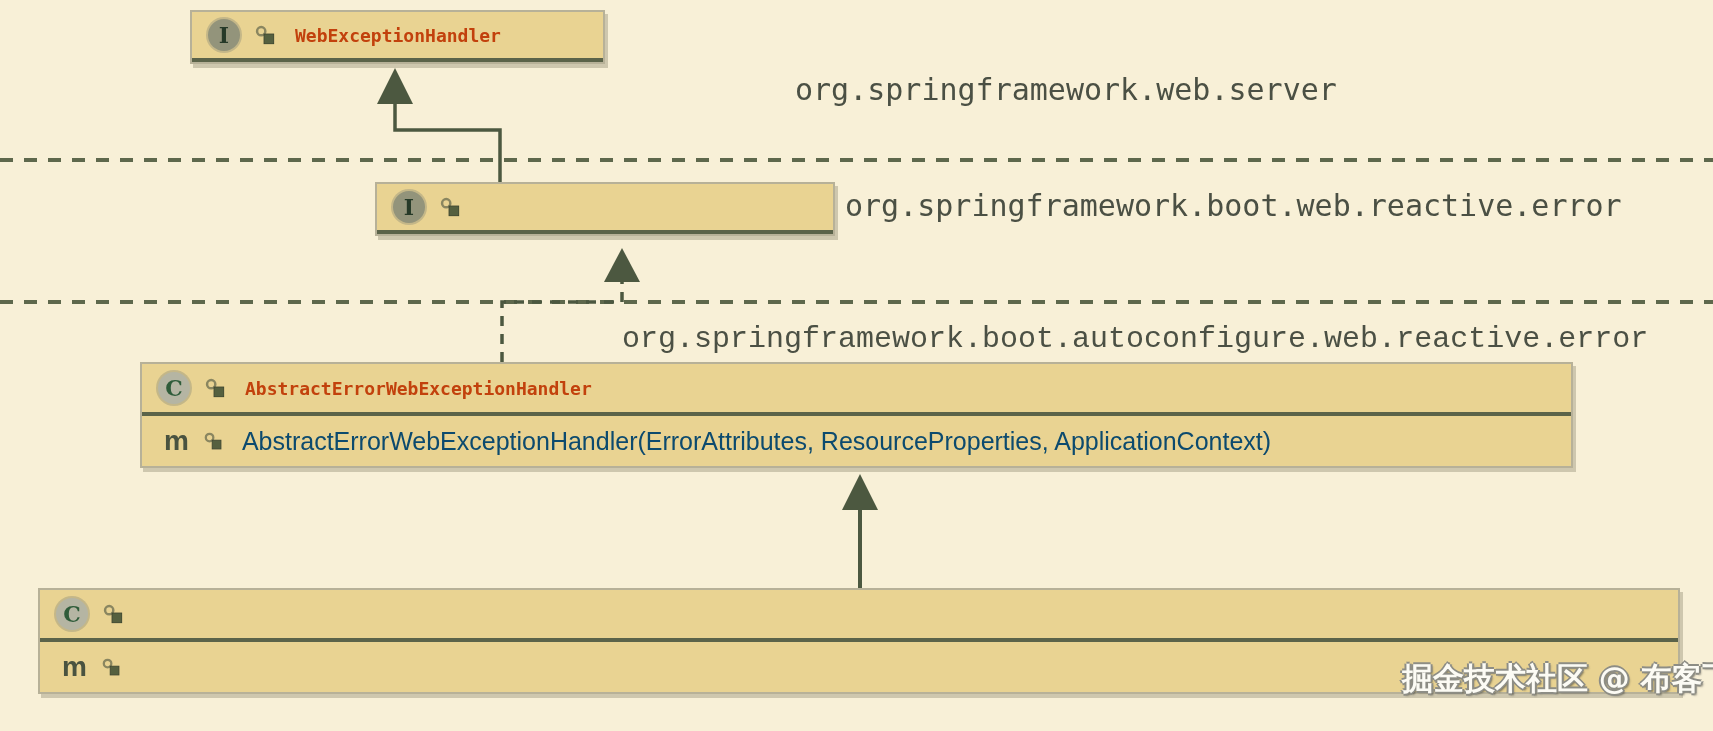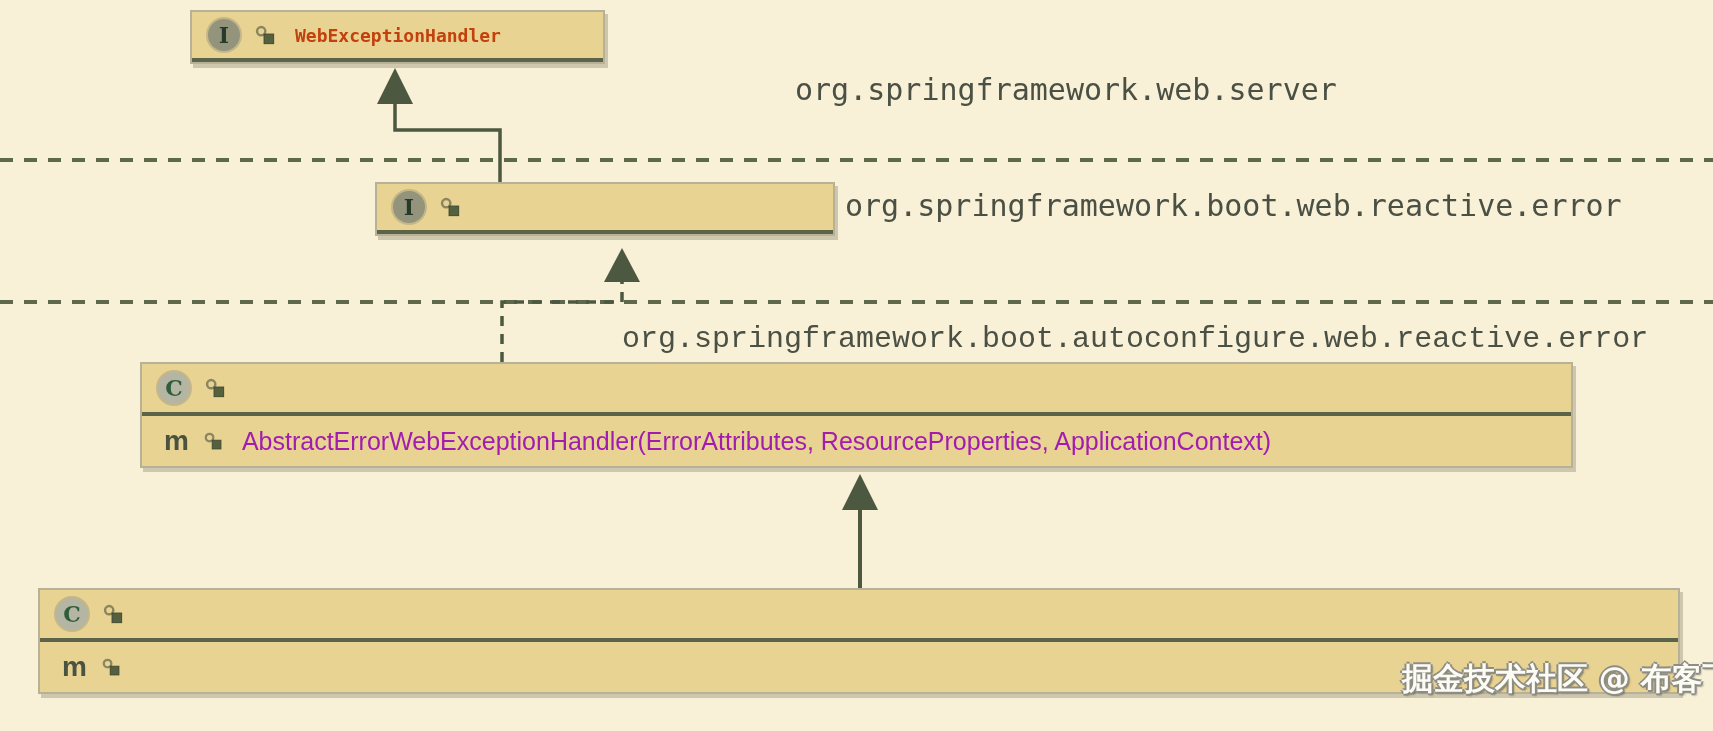--- a/index.html
+++ b/index.html
@@ -44,21 +44,21 @@
     font-family:"DejaVu Sans Mono",monospace;
     font-weight:bold;
     font-size:18px;
     color:#c2410c;
     letter-spacing:0px;
     white-space:nowrap;
   }
   .method-text{
     font-family:"Liberation Sans",sans-serif;
     font-size:25px;
-    color:#a21caf;
+    color:#0c4a6e;
     white-space:nowrap;
   }
   .icon-circle{
     width:32px;height:32px;border-radius:50%;
     display:flex;align-items:center;justify-content:center;
     margin-right:14px;
     flex:0 0 auto;
     font-family:"DejaVu Serif",serif;
     font-weight:bold;font-size:22px;line-height:1;
     box-shadow:0 0 0 2px rgba(150,148,125,.45);
@@ -146,20 +146,21 @@
     </div>
   </div>
 
   <div class="class-box" style="left:140px;top:362px;width:1433px;">
     <div class="name-row h2">
       <span class="icon-circle icon-class">C</span>
       <svg class="key-icon" width="23" height="23" viewBox="0 0 24 24">
         <circle cx="7.5" cy="7.5" r="4.3" fill="none" stroke="#8a8660" stroke-width="2.6"></circle>
         <rect x="10.5" y="10.5" width="10" height="10" fill="#55603f" stroke="#3e4730"></rect>
       </svg>
+      <span class="type-name">AbstractErrorWebExceptionHandler</span>
     </div>
     <div class="method-row">
       <span class="m-icon">m</span>
       <svg class="key-icon" width="21" height="21" viewBox="0 0 24 24">
         <circle cx="7.5" cy="7.5" r="4.3" fill="none" stroke="#8a8660" stroke-width="2.6"></circle>
         <rect x="10.5" y="10.5" width="10" height="10" fill="#55603f" stroke="#3e4730"></rect>
       </svg>
       <span class="method-text">AbstractErrorWebExceptionHandler(ErrorAttributes, ResourceProperties, ApplicationContext)</span>
     </div>
   </div>

